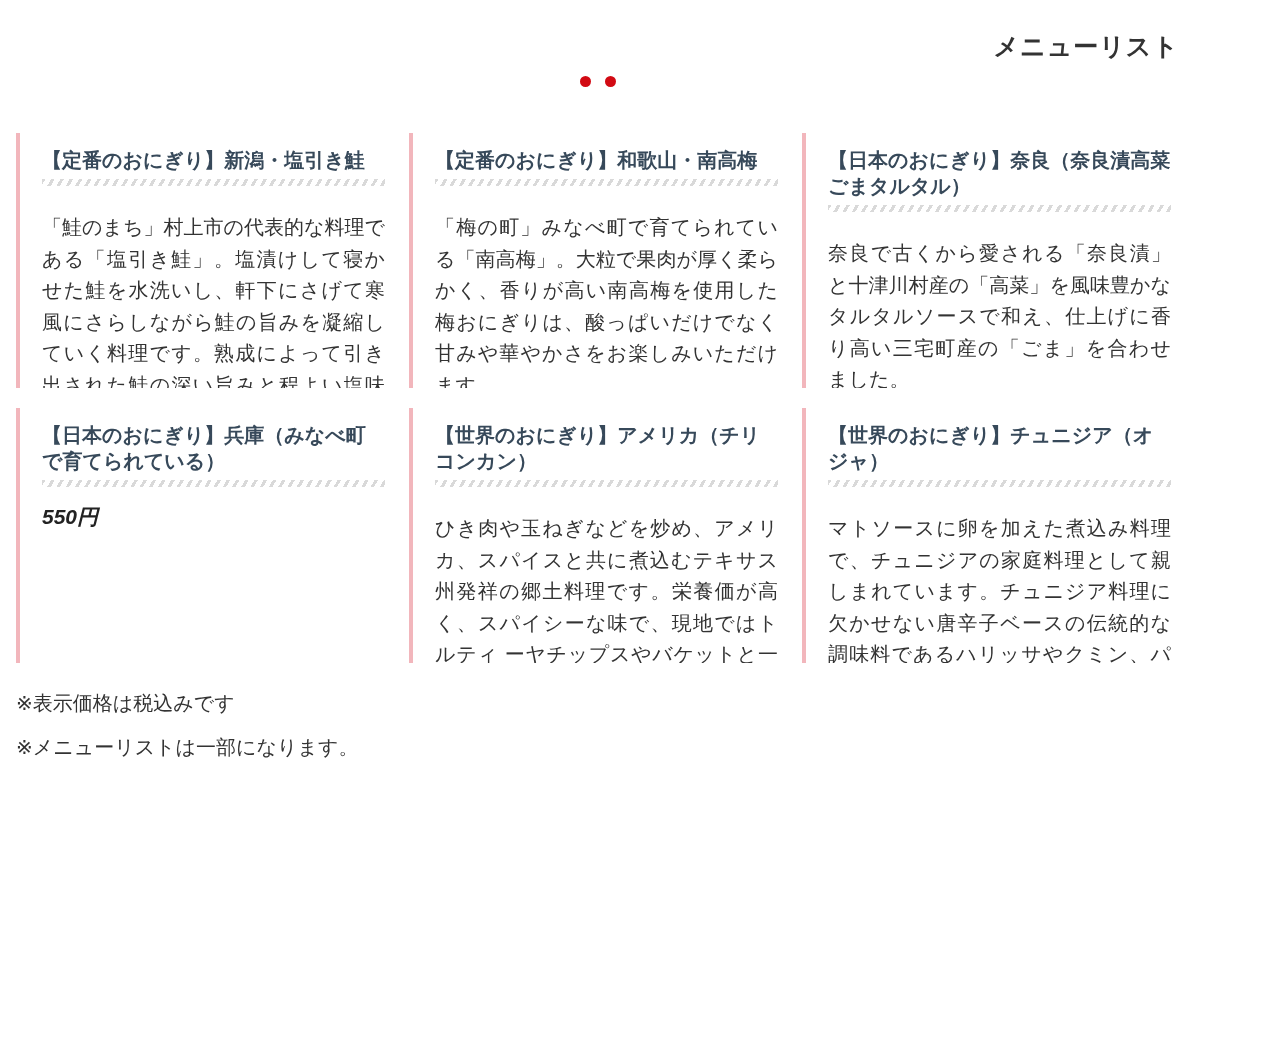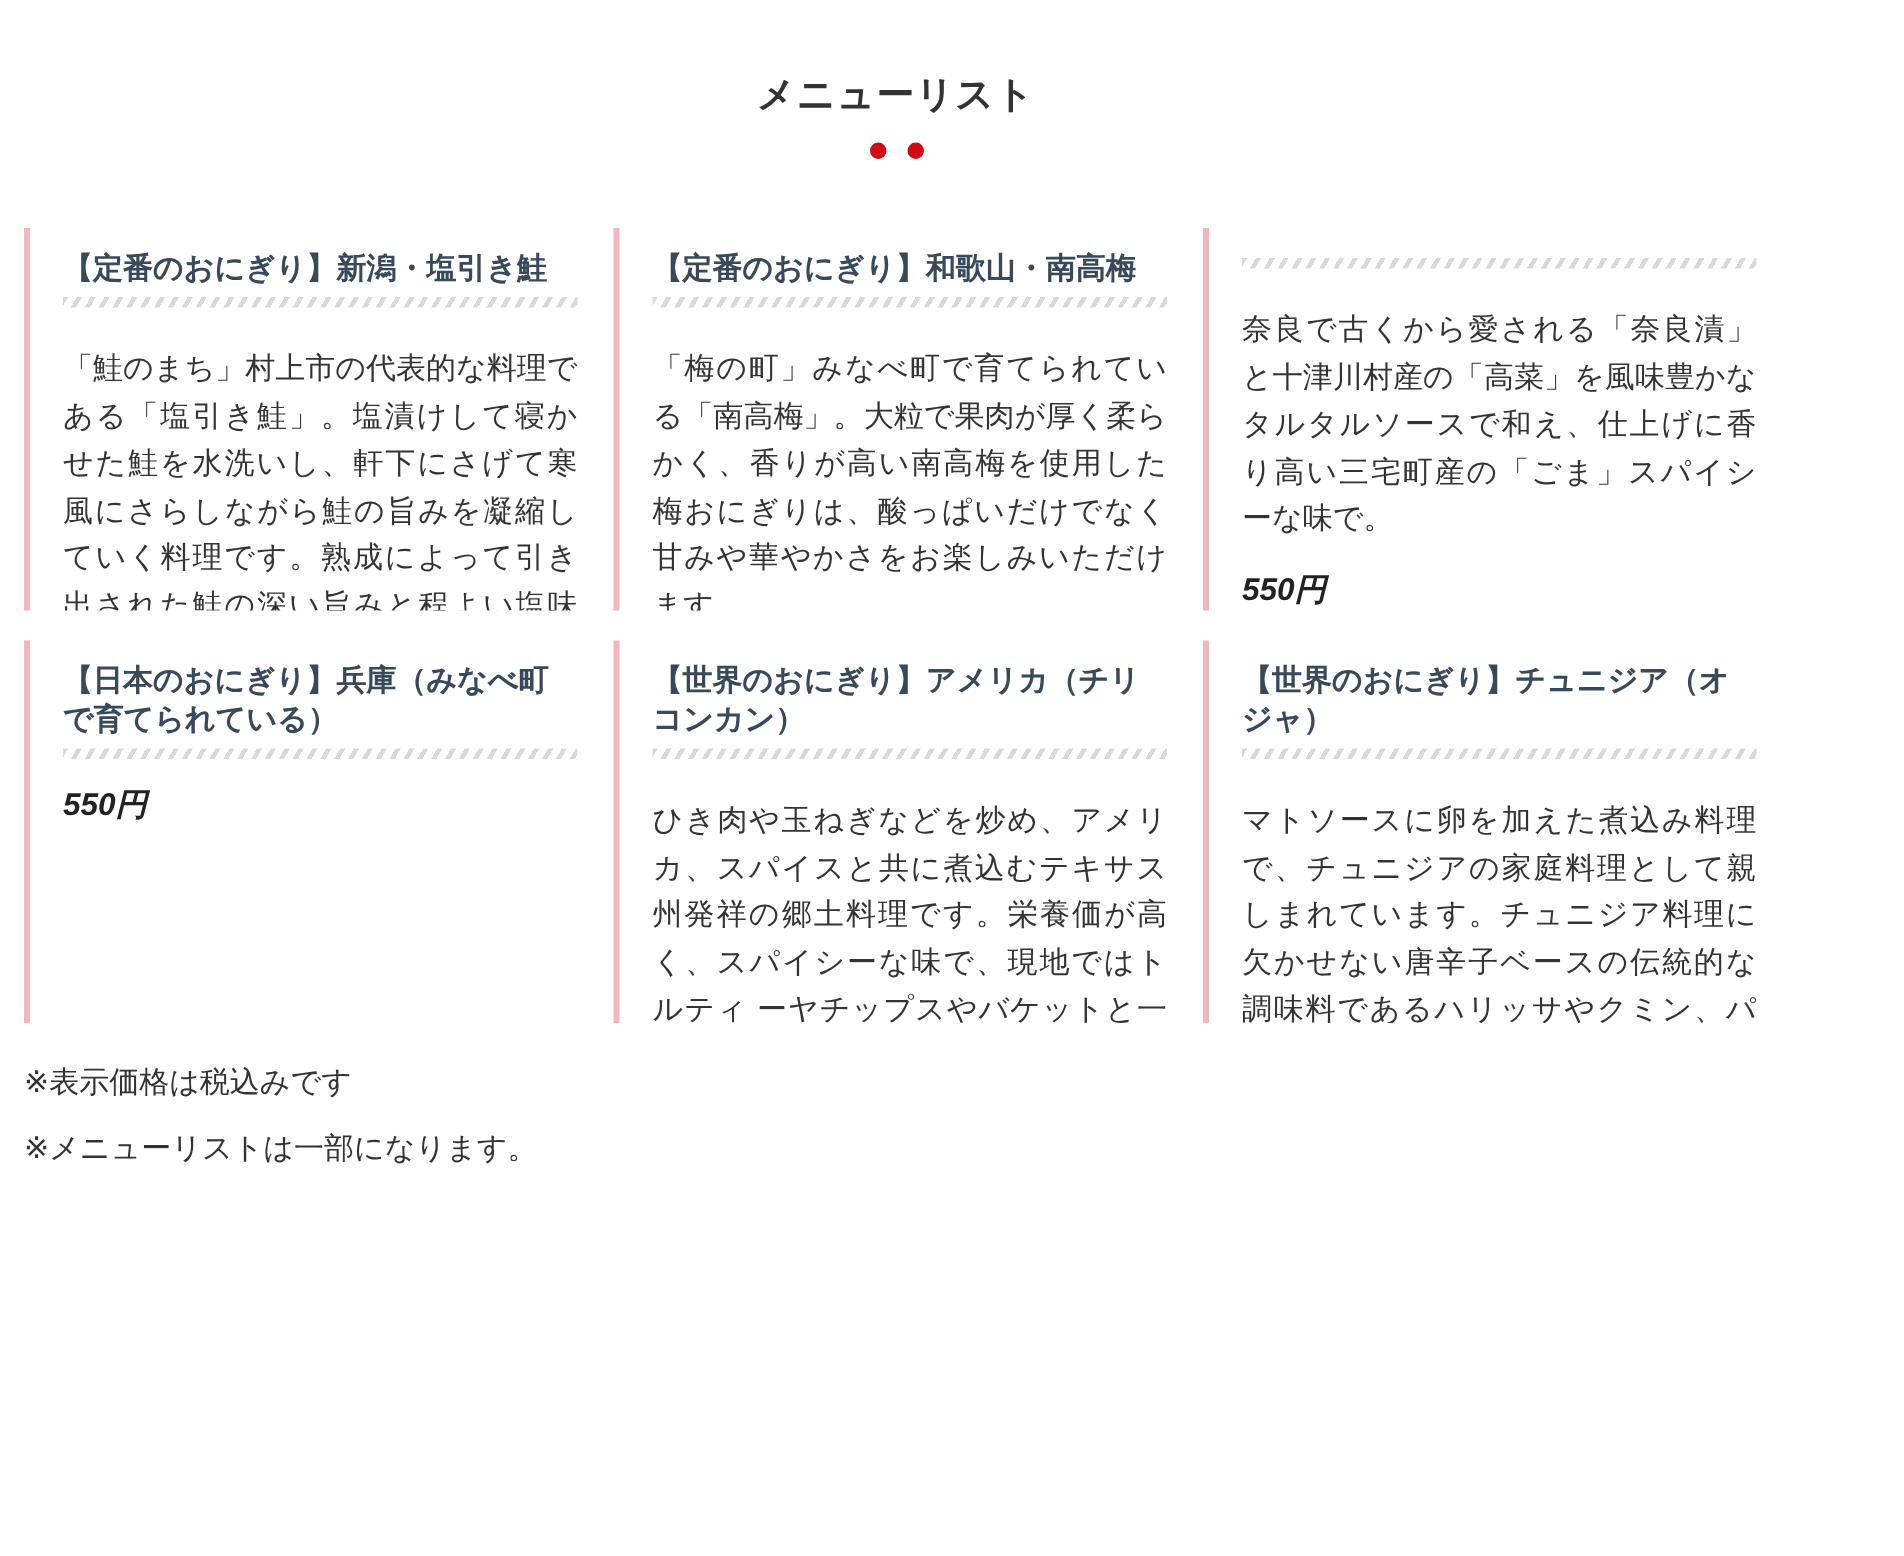--- a/index.html
+++ b/index.html
@@ -22,23 +22,23 @@
     width: 1269px;
     min-height: 1037px;
     background: #ffffff;
     overflow: hidden;
   }
   .content {
     width: 1163px;
     margin-left: 16px;
   }
   .page-title {
-    margin: 16px;
+    margin: 0;
     padding-top: 30px;
-    text-align: center;
+    text-align: right;
     font-size: 25px;
     font-weight: 600;
     letter-spacing: 1px;
     color: #333333;
   }
   .title-dots {
     display: flex;
     justify-content: center;
     gap: 14px;
     margin-top: 13px;
@@ -128,22 +128,23 @@
       </div>
 
       <div class="menu-item">
         <h2 class="item-title">【定番のおにぎり】和歌山・南高梅</h2>
         <div class="item-divider"></div>
         <p class="item-desc">「梅の町」みなべ町で育てられている「南高梅」。大粒で果肉が厚く柔らかく、香りが高い南高梅を使用した梅おにぎりは、酸っぱいだけでなく甘みや華やかさをお楽しみいただけます。</p>
         <div class="item-price">450円</div>
       </div>
 
       <div class="menu-item">
+        <h2 class="item-title">【日本のおにぎり】奈良（奈良漬高菜ごまタルタル）</h2>
         <div class="item-divider"></div>
-        <p class="item-desc">奈良で古くから愛される「奈良漬」と十津川村産の「高菜」を風味豊かなタルタルソースで和え、仕上げに香り高い三宅町産の「ごま」スパイシーな味で。</p>
+        <p class="item-desc">奈良で古くから愛される「奈良漬」と十津川村産の「高菜」を風味豊かなタルタルソースで和え、仕上げに香り高い三宅町産の「ごま」を合わせました。</p>
         <div class="item-price">550円</div>
       </div>
 
       <div class="menu-item">
         <h2 class="item-title">【日本のおにぎり】兵庫（みなべ町で育てられている）</h2>
         <div class="item-divider"></div>
         <div class="item-price">550円</div>
       </div>
 
       <div class="menu-item">

